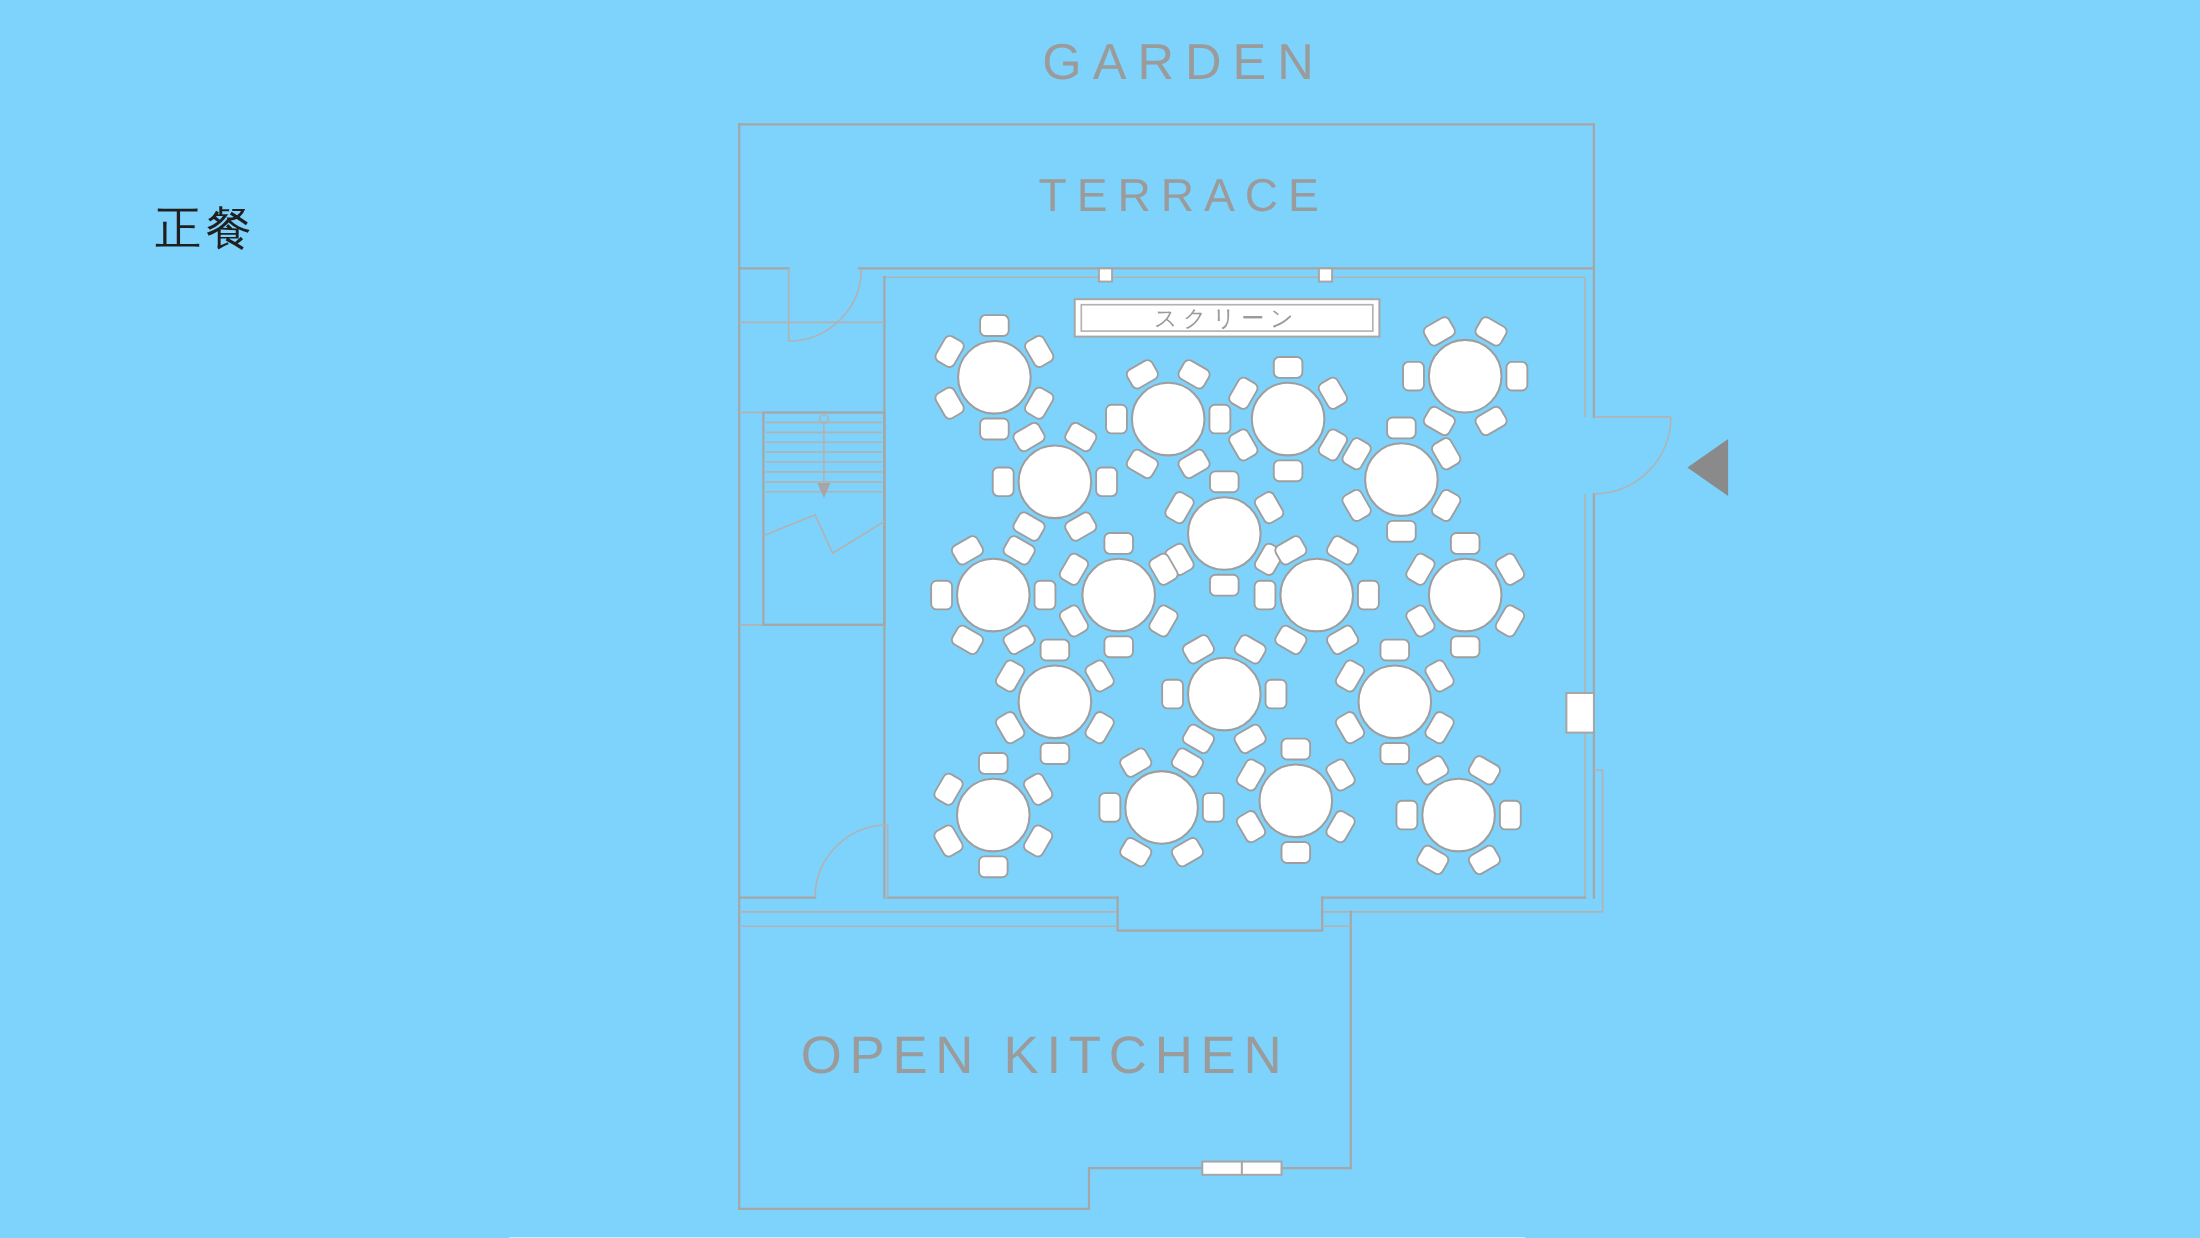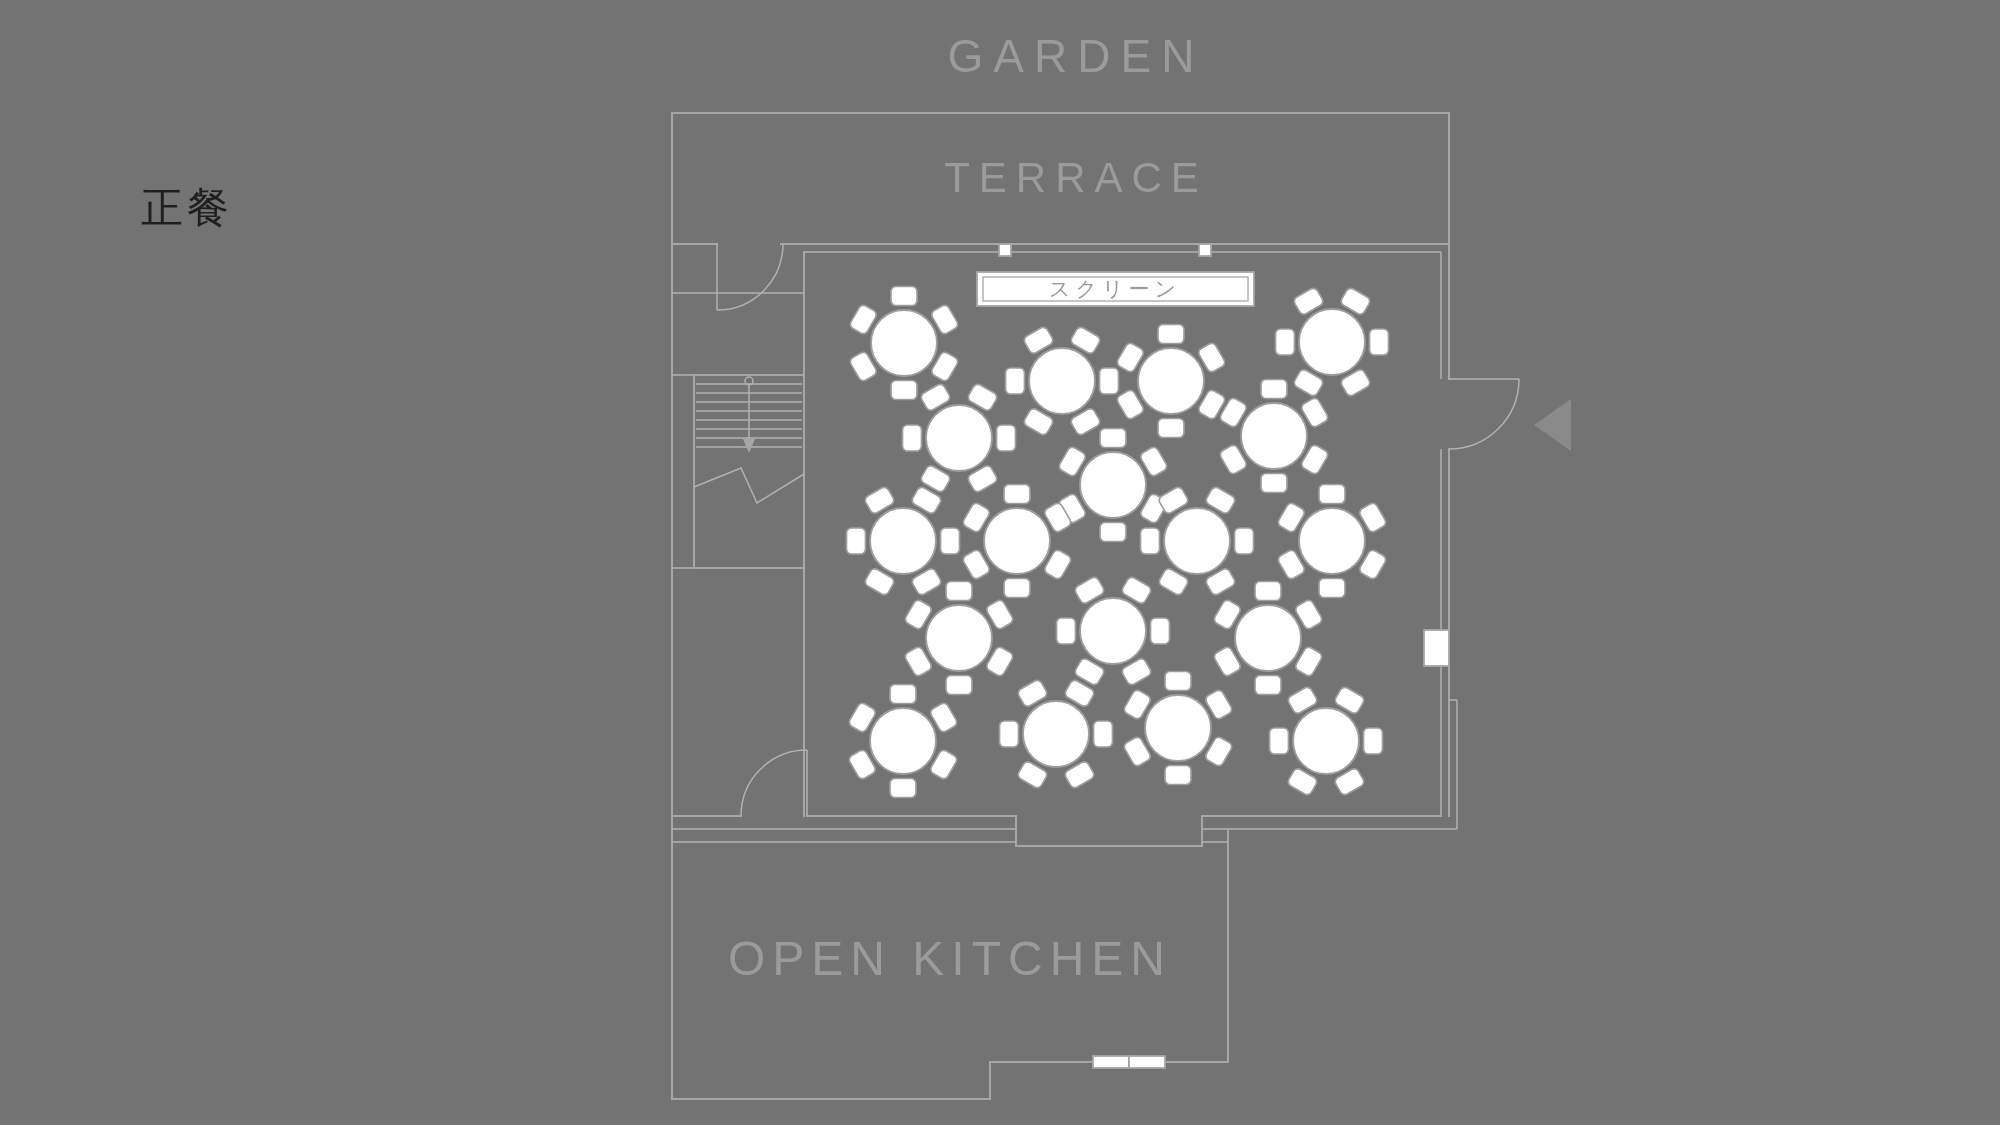--- a/index.html
+++ b/index.html
@@ -1,16 +1,16 @@
 <!DOCTYPE html>
 <html><head>
 <meta charset="utf-8">
 <style>
   html,body{margin:0;padding:0;background:#ffffff;}
-  .canvas{position:relative;width:2000px;height:1125px;background:#737373;overflow:hidden;}
+  .canvas{position:relative;width:2000px;height:1125px;background:#7dd3fc;overflow:hidden;}
   svg{display:block;}
   .w{stroke:#a6a6a6;stroke-width:2;fill:none;stroke-linecap:square;}
   .thin{stroke:#b2b2b2;stroke-width:1.5;fill:none;}
   .fwhite{fill:#ffffff;stroke:#a6a6a6;stroke-width:1.8;}
   .chair{fill:#ffffff;stroke:#9e9e9e;stroke-width:1.7;}
   .table-top{fill:#ffffff;stroke:#9e9e9e;stroke-width:1.9;}
   text{font-family:"Liberation Sans",sans-serif;fill:#9b9b9b;}
   .big-label{font-size:46px;letter-spacing:10px;}
   .mid-label{font-size:42px;letter-spacing:9px;}
   .kitchen-label{font-size:48px;letter-spacing:7px;}

